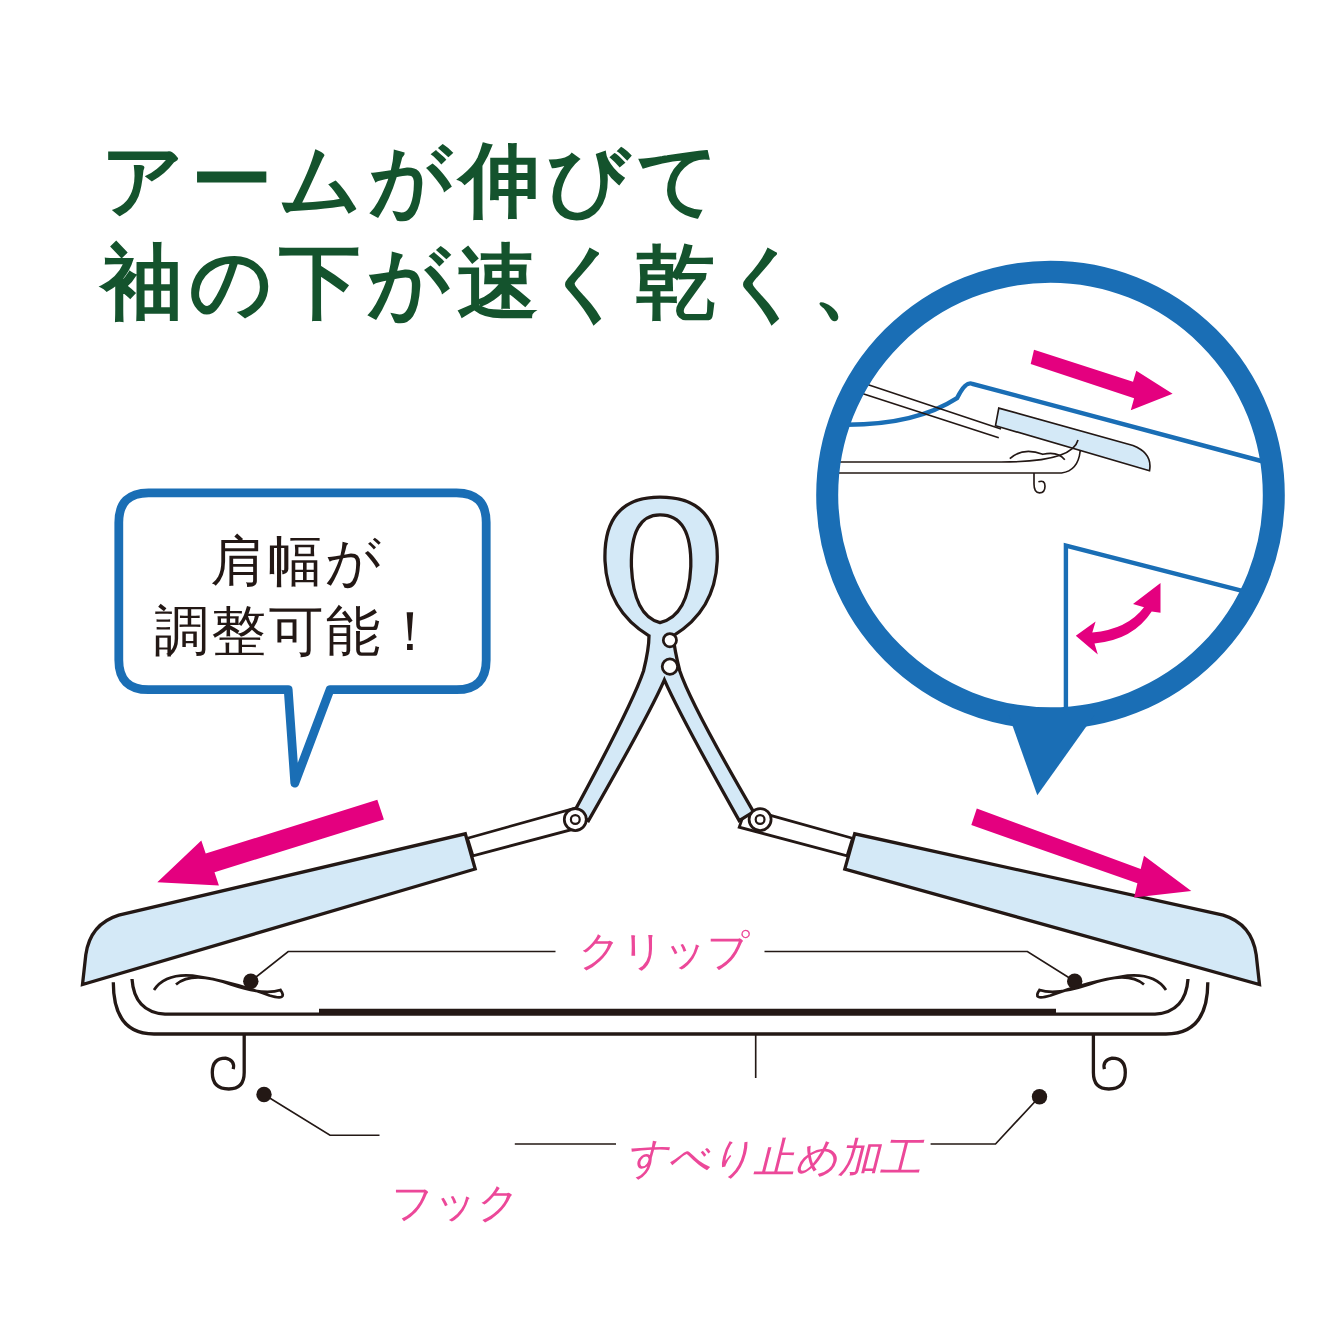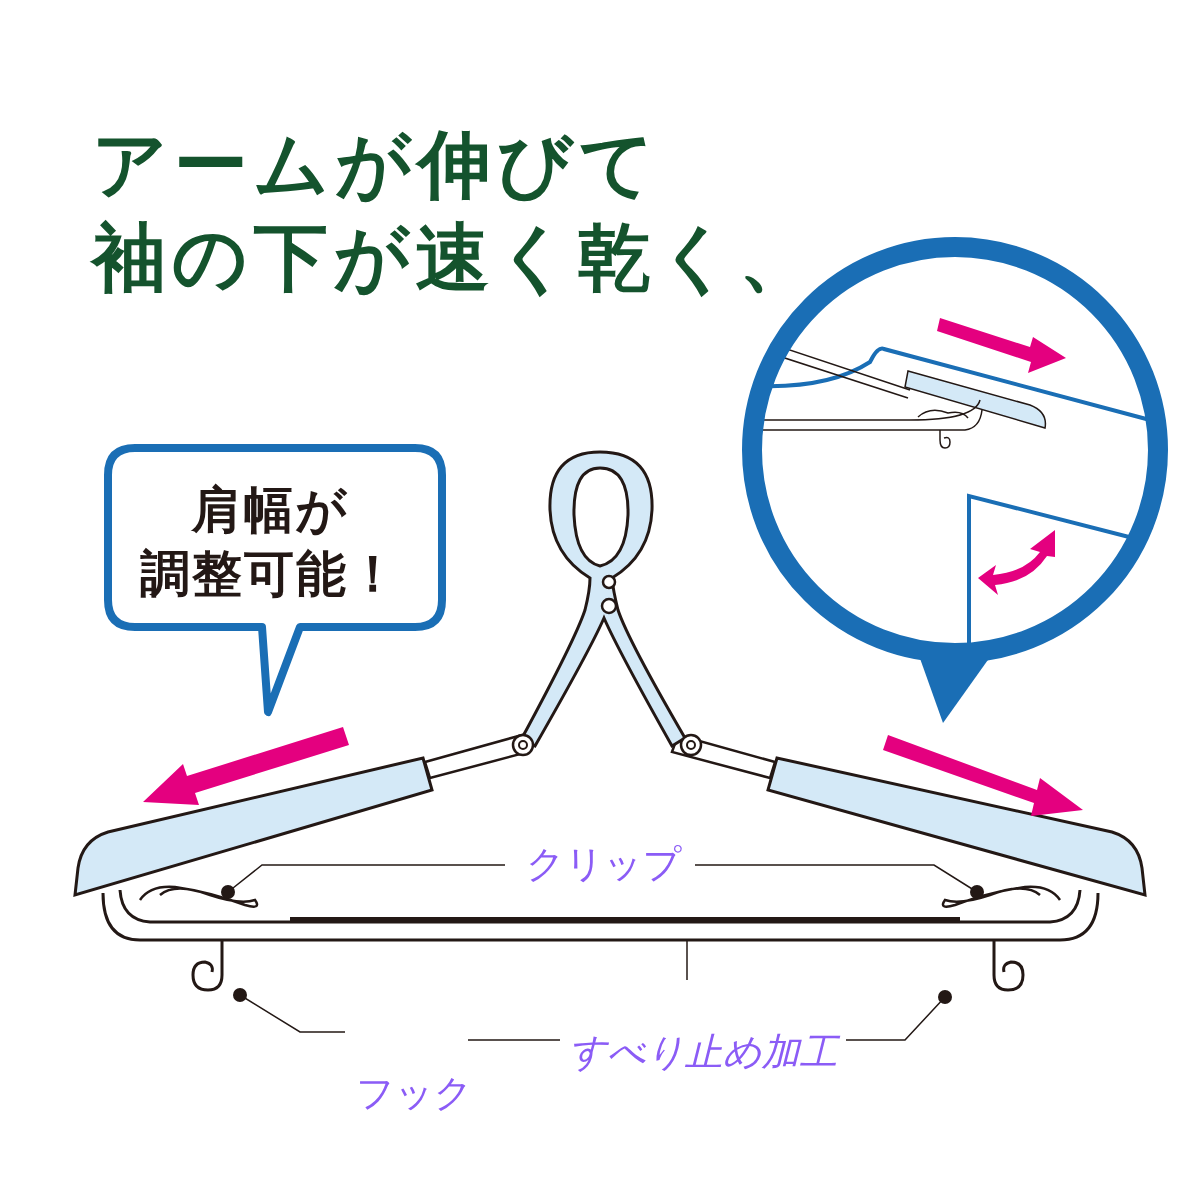--- a/index.html
+++ b/index.html
@@ -1,22 +1,22 @@
 <!DOCTYPE html>
 <html><head>
   <meta charset="utf-8">
   <style>
     html, body { margin: 0; padding: 0; background: #ffffff; }
     body { width: 1200px; height: 1200px; position: relative; overflow: hidden; font-family: "DejaVu Sans", "Liberation Sans", sans-serif; color: #231815; }
     .headline { position: absolute; left: 92px; top: 118px; width: 700px; }
     .headline-line { font-size: 74px; font-weight: bold; line-height: 93px; letter-spacing: 6px; white-space: nowrap; color: #14532d; }
     .bubble-text { position: absolute; left: 112px; top: 478px; width: 316px; text-align: center; }
-    .bubble-line { font-size: 50px; font-weight: bold; line-height: 64px; letter-spacing: 2px; color: #231815; white-space: nowrap; }
+    .bubble-line { font-size: 50px; font-weight: normal; line-height: 64px; letter-spacing: 2px; color: #231815; white-space: nowrap; }
     svg.illust { position: absolute; left: 0; top: 0; }
-    .label { position: absolute; font-size: 38px; color: #8b5cf6; white-space: nowrap; background: #fff; padding: 0 8px; line-height: 44px; }
+    .label { position: absolute; font-size: 38px; color: #ec4899; white-space: nowrap; background: #fff; padding: 0 8px; line-height: 44px; }
   </style>
 </head>
 <body>
 
 <svg class="illust" width="1200" height="1200" viewBox="0 0 1200 1200" xmlns="http://www.w3.org/2000/svg">
 
   <g>
     <path d="M135,448 H415 Q442,448 442,475 V600 Q442,627 415,627 H300 L268,712 L262,627 H135 Q108,627 108,600 V475 Q108,448 135,448 Z" fill="#ffffff" stroke="#1a6eb5" stroke-width="8" stroke-linejoin="round"></path>
   </g>
 

